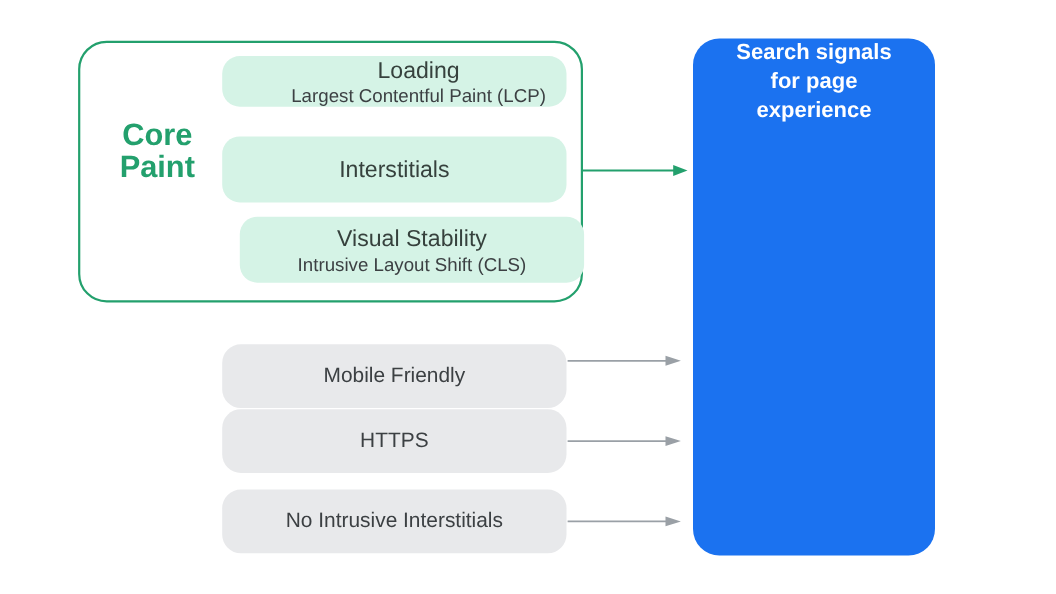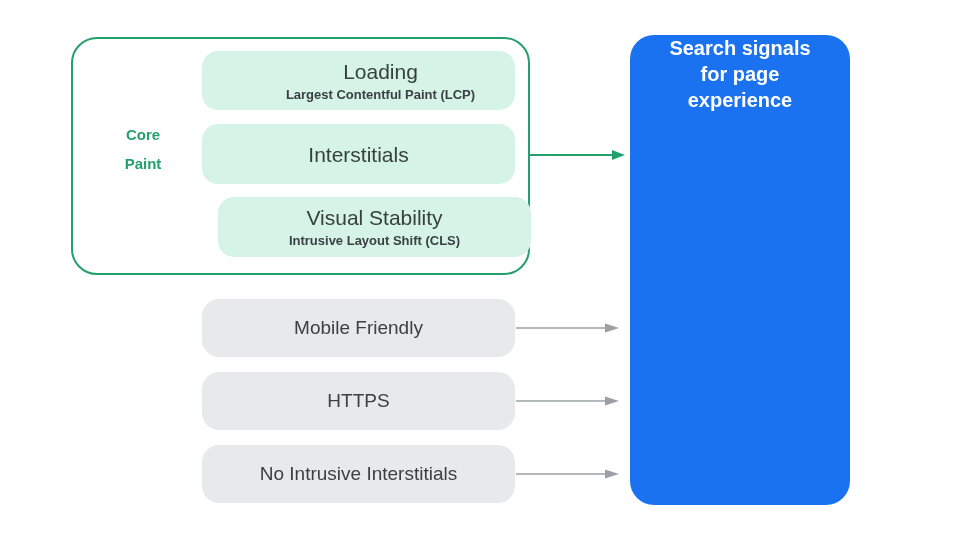--- a/index.html
+++ b/index.html
@@ -5,31 +5,31 @@
   html,body{margin:0;padding:0;background:#ffffff;}
   .canvas{
     position:relative;width:960px;height:540px;background:#ffffff;overflow:hidden;
     font-family:"Liberation Sans",sans-serif;color:#3C4043;
   }
   .cwv-box{
     position:absolute;left:71px;top:37px;width:459px;height:238px;
     border:2px solid #23A06D;border-radius:26px;box-sizing:border-box;background:#ffffff;
   }
   .cwv-label{
-    position:absolute;left:10px;top:81px;width:120px;text-align:center;
-    color:#23A06D;font-weight:bold;font-size:15px;line-height:29px;
+    position:absolute;left:10px;top:69px;width:120px;text-align:center;
+    color:#23A06D;font-weight:bold;font-size:28px;line-height:29px;
   }
   .pill{
     position:absolute;left:129px;width:313px;border-radius:16px;
     display:flex;flex-direction:column;align-items:center;justify-content:center;
     text-align:center;box-sizing:border-box;
   }
   .pill.mint{background:#D5F3E6;}
   .pill-title{font-size:21px;line-height:25px;color:#36413D;}
-  .pill-sub{font-size:13px;line-height:17px;color:#3C4043;margin-top:2px;font-weight:bold;}
+  .pill-sub{font-size:17px;line-height:17px;color:#3C4043;margin-top:2px;}
   .pill.gray{
     position:absolute;left:202px;width:313px;height:58px;background:#E8E9EB;
     border-radius:17px;font-size:19px;color:#3C4043;
   }
   .blue-panel{
     position:absolute;left:630px;top:35px;width:220px;height:470px;
     background:#1B72F0;border-radius:24px;
     display:flex;align-items:flex-start;justify-content:center;text-align:center;
   }
   .blue-panel-text{
@@ -41,36 +41,36 @@
 <body>
 
 <div class="canvas">
 
   <div class="cwv-box">
     <div class="cwv-label">
       <div>Core</div>
       <div>Paint</div>
     </div>
 
-    <div class="pill mint" style="top:12px;height:59px;padding-left:44px;">
+    <div class="pill mint" style="top:12px;height:46px;padding-left:44px;">
       <div class="pill-title">Loading</div>
       <div class="pill-sub">Largest Contentful Paint (LCP)</div>
     </div>
 
     <div class="pill mint" style="top:85px;height:60px;">
       <div class="pill-title">Interstitials</div>
     </div>
 
     <div class="pill mint" style="top:158px;height:60px;margin-left:16px;">
       <div class="pill-title">Visual Stability</div>
       <div class="pill-sub">Intrusive Layout Shift (CLS)</div>
     </div>
   </div>
 
-  <div class="pill gray" style="top:299px;">
+  <div class="pill gray" style="top:313px;">
     <span>Mobile Friendly</span>
   </div>
   <div class="pill gray" style="top:445px;">
     <span>No Intrusive Interstitials</span>
   </div>
   <div class="pill gray" style="top:372px;">
     <span>HTTPS</span>
   </div>
 
   <div class="blue-panel">

